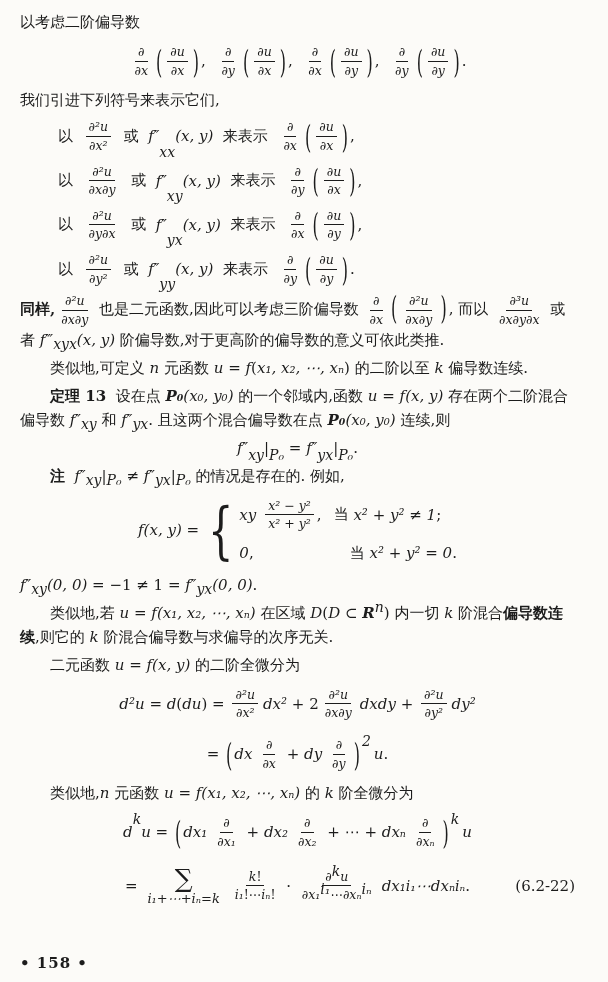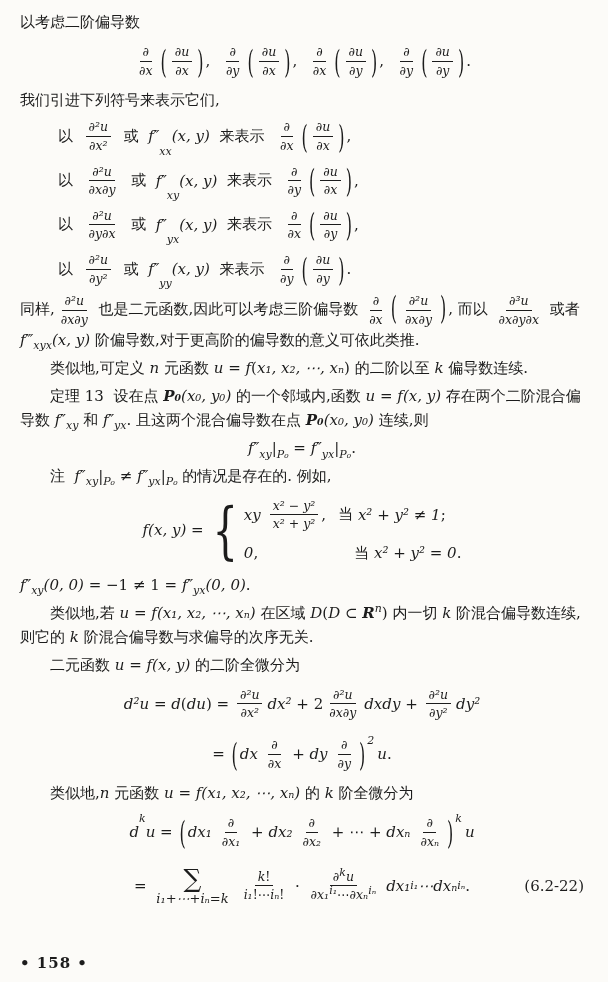--- a/index.html
+++ b/index.html
@@ -4,34 +4,34 @@
 <style>
   html,body{margin:0;padding:0;background:#ffffff;}
   .page{
     position:relative;
     width:608px;height:982px;
     background:#fcfbf8;
     color:#1c1c1c;
     font-family:"DejaVu Serif","Liberation Serif",serif;
     font-size:15px;
     box-sizing:border-box;
-    padding:8px 24px 10px 20px;
+    padding:8px 33px 10px 20px;
     display:flex;flex-direction:column;
     overflow:hidden;
   }
   .para{line-height:1.6;margin:2px 0;}
   .para.ind{text-indent:2em;}
   .disp{display:flex;align-items:center;justify-content:center;margin:5px 0;flex-wrap:nowrap;}
   .disp.left{justify-content:flex-start;margin-left:38px;}
   .disp.tall{margin:8px 0;}
   .t,.i,.b,.bi{white-space:pre-wrap;}
   .i{font-style:italic;}
-  .b{font-weight:normal;}
+  .b{font-weight:bold;}
   .bi{font-weight:bold;font-style:italic;}
-  sub,sup{font-style:italic;font-size:11px;line-height:0;white-space:pre-wrap;}
+  sub,sup{font-style:italic;font-size:14px;line-height:0;white-space:pre-wrap;}
   .fr{display:inline-flex;flex-direction:column;align-items:center;vertical-align:middle;margin:0 3px;font-size:12.5px;}
   .fr .nu{display:block;padding:0 3px 1px 3px;border-bottom:1px solid #1c1c1c;line-height:1.25;text-align:center;white-space:nowrap;}
   .fr .de{display:block;padding:1px 3px 0 3px;line-height:1.25;text-align:center;white-space:nowrap;}
   .pa{display:inline-block;transform:scaleY(2.0);font-size:16px;margin:0 2px;font-weight:400;}
   .disp > sup{align-self:flex-start;margin-top:4px;}
   .disp > sub{align-self:flex-end;margin-bottom:2px;}
   .sum{display:inline-flex;flex-direction:column;align-items:center;margin:0 5px;vertical-align:middle;}
   .sum .sig{font-size:25px;line-height:1.05;font-style:normal;}
   .sum .lim{font-size:13px;font-style:italic;margin-top:-1px;white-space:nowrap;}
   .sp{display:inline-block;}

